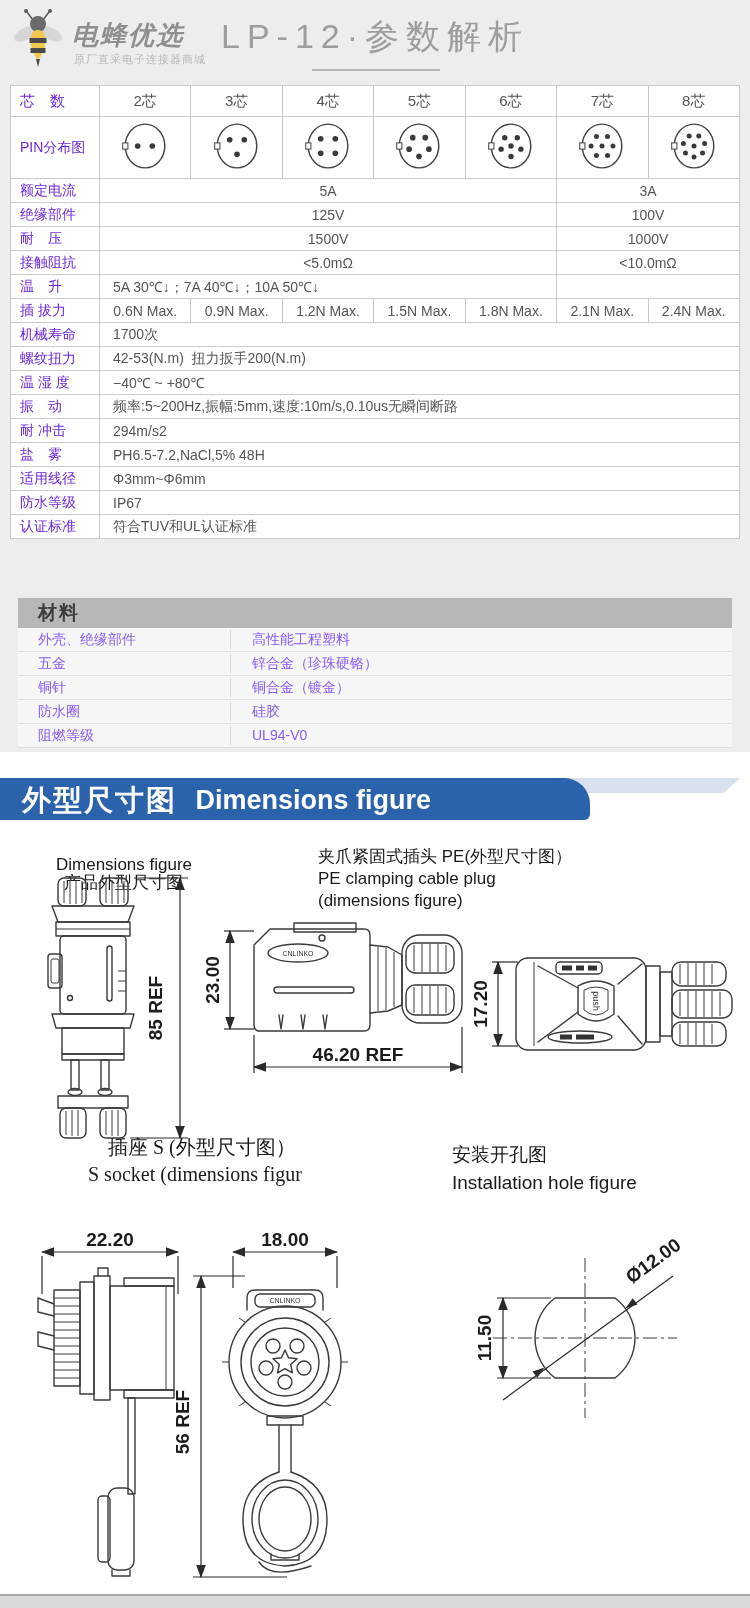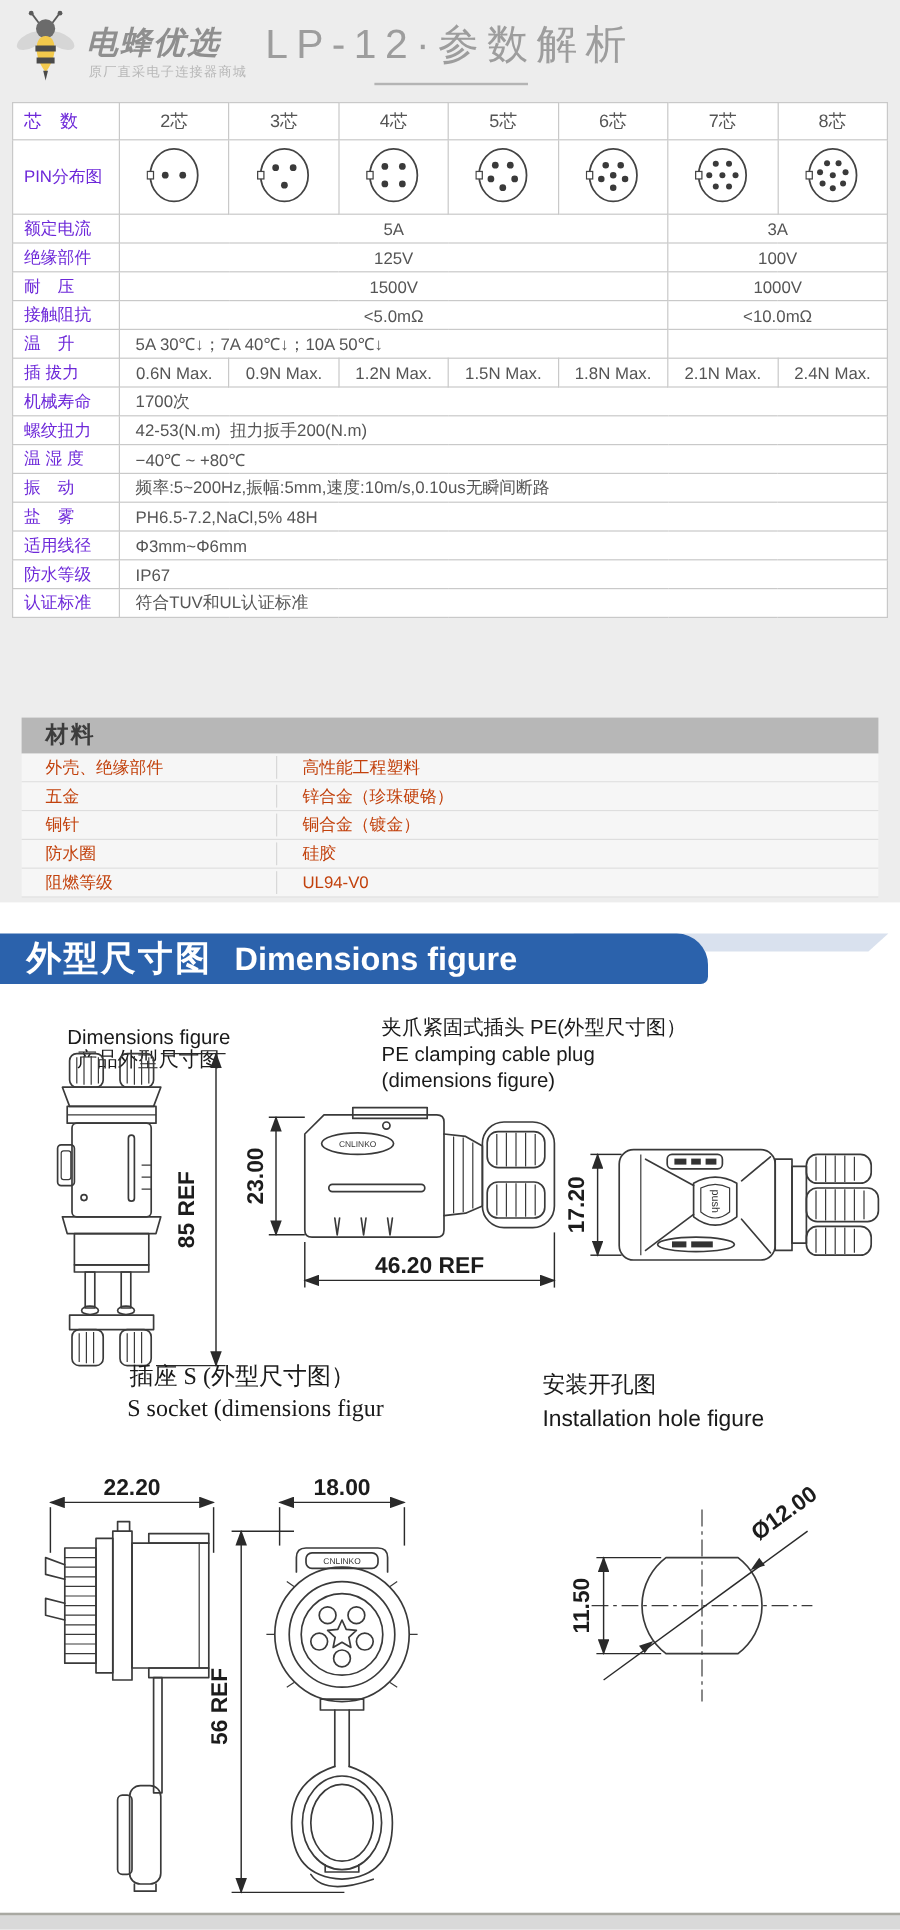--- a/index.html
+++ b/index.html
@@ -19,21 +19,21 @@
   table.spec td { border:1px solid #c9c9c9; color:#555; font-size:14px; text-align:center; height:24px; padding:1px 2px; white-space:pre-wrap; overflow:hidden; }
   table.spec td.lab { text-align:left; padding-left:9px; font-size:14px; color:#6d28d9; }
   table.spec tr.hdr td { height:31px; font-size:15px; }
   table.spec tr.pins td { height:62px; }
   table.spec td.lft { text-align:left; padding-left:13px; }
   col.c0 { width:89px; }
 
   
   .materials { position:absolute; left:18px; top:598px; width:714px; }
   .materials-hdr { height:30px; background:#b7b7b7; color:#3c3c3c; font-size:19px; font-weight:bold; line-height:30px; padding-left:20px; letter-spacing:2px; }
-  .mat-row { height:24px; background:#f6f6f6; border-bottom:1px solid #dedede; position:relative; font-size:14px; color:#c2410c; line-height:23px; }
+  .mat-row { height:24px; background:#f6f6f6; border-bottom:1px solid #dedede; position:relative; font-size:14px; color:#8b5cf6; line-height:23px; }
   .mat-row:first-of-type { border-top:1px solid #e6e6e6; }
   .mat-label { position:absolute; left:20px; top:0; }
   .mat-value { position:absolute; left:234px; top:0; }
   .mat-div { position:absolute; left:212px; top:2px; bottom:2px; width:1px; background:#d8d8d8; }
 
   
   .white-sec { position:absolute; left:0; top:752px; width:750px; height:842px; background:#ffffff; }
   .banner-accent { position:absolute; left:470px; top:778px; width:262px; height:15px; background:#ccd7e8; transform:skewX(-48deg); opacity:.75; }
   .banner { position:absolute; left:0; top:778px; width:590px; height:42px; background:#2b62ac; border-radius:0 26px 6px 0; line-height:42px; padding-left:22px; }
   .banner .zh { color:#fff; font-size:29px; font-weight:bold; letter-spacing:2px; vertical-align:middle; }
@@ -208,20 +208,24 @@
       <td class="lab">螺纹扭力</td>
       <td colspan="7" class="lft">42-53(N.m)  扭力扳手200(N.m)</td>
     </tr>
     <tr>
       <td class="lab">温 湿 度</td>
       <td colspan="7" class="lft">−40℃ ~ +80℃</td>
     </tr>
     <tr>
       <td class="lab">振　动</td>
       <td colspan="7" class="lft">频率:5~200Hz,振幅:5mm,速度:10m/s,0.10us无瞬间断路</td>
+    </tr>
+    <tr>
+      <td class="lab">耐 冲击</td>
+      <td colspan="7" class="lft">294m/s2</td>
     </tr>
     <tr>
       <td class="lab">盐　雾</td>
       <td colspan="7" class="lft">PH6.5-7.2,NaCl,5% 48H</td>
     </tr>
     <tr>
       <td class="lab">适用线径</td>
       <td colspan="7" class="lft">Φ3mm~Φ6mm</td>
     </tr>
     <tr>
@@ -367,21 +371,21 @@
       <rect class="ln" x="194" y="42" width="60" height="28" rx="9"></rect>
       <rect class="ln" x="194" y="74" width="54" height="24" rx="9"></rect>
     <path class="lnt" d="M202 16 V36 M210 15 V37 M218 15 V37 M226 15 V37 M234 16 V36 M202 44 V68 M210 43 V69 M218 43 V69 M226 43 V69 M234 43 V69 M242 44 V68 M202 76 V96 M210 75 V97 M218 75 V97 M226 75 V97 M234 76 V96"></path>
     <line class="dim" x1="14" y1="14" x2="40" y2="14"></line>
       <line class="dim" x1="14" y1="98" x2="40" y2="98"></line>
     <line class="dim" x1="20" y1="14" x2="20" y2="98" marker-start="url(#mC)" marker-end="url(#mC)"></line>
     <text class="dimtxt" text-anchor="middle" transform="rotate(-90 9 56)" x="9" y="56">17.20</text>
   </svg>
 
   <div class="fig-label f20" style="left:108px; top:1136px;">插座 S (外型尺寸图）</div>
-  <div class="fig-label f20" style="left:106px; top:1163px;">S socket (dimensions figur</div>
+  <div class="fig-label f20" style="left:88px; top:1163px;">S socket (dimensions figur</div>
   <div class="fig-label f19" style="left:452px; top:1144px;">安装开孔图</div>
   <div class="fig-label f19" style="left:452px; top:1172px;">Installation hole figure</div>
 
   <svg class="draw" style="left:28px; top:1232px;" width="165" height="345" viewBox="0 0 165 345">
     <defs>
         <marker id="mD" markerWidth="11" markerHeight="8" refX="10" refY="4" orient="auto-start-reverse">
           <path d="M0,0 L11,4 L0,8 Z" fill="#2a2a2a"></path>
         </marker>
       </defs>
     <line class="dim" x1="14" y1="24" x2="14" y2="62"></line>

